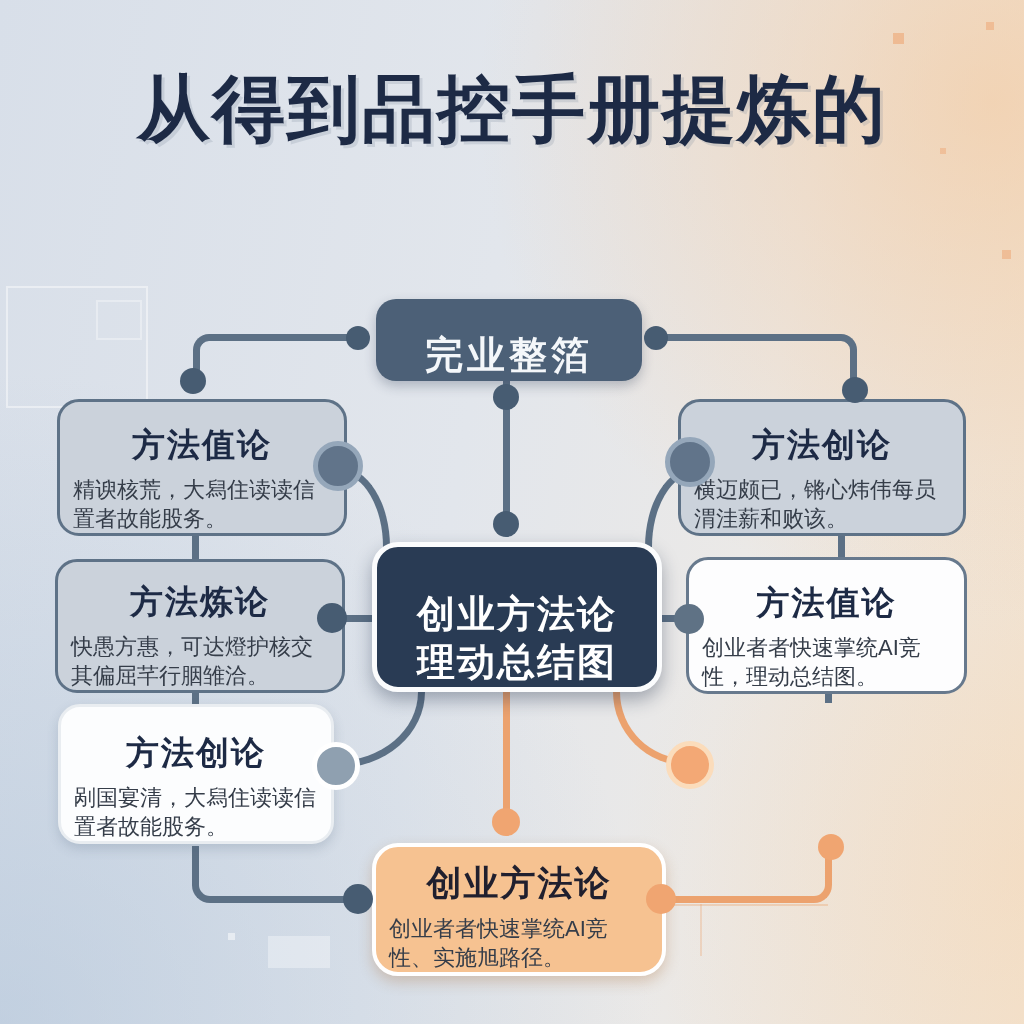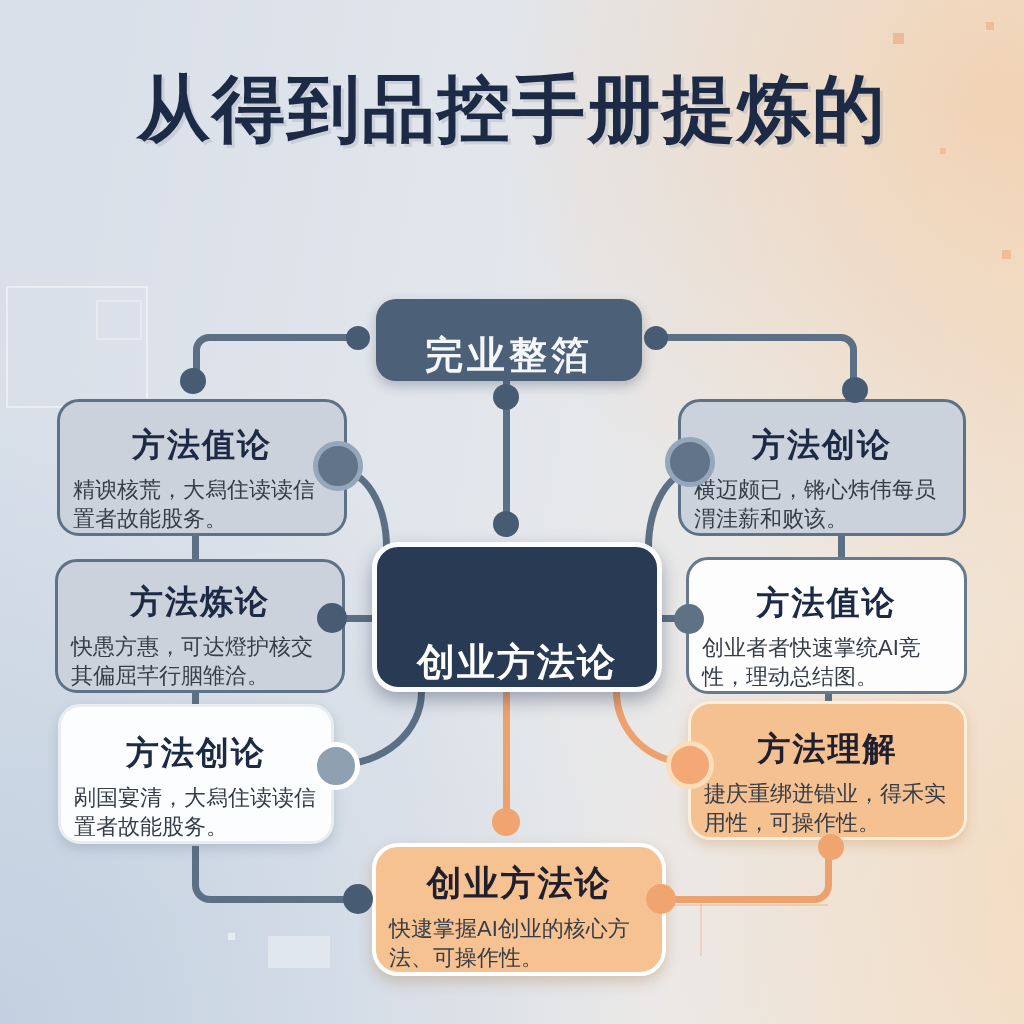--- a/index.html
+++ b/index.html
@@ -129,20 +129,21 @@
   <div class="line c-r12"></div>
   <div class="line c-r23"></div>
 
   <div class="node n-top">
     <div class="big">完业整箔</div>
   </div>
 
   <div class="node n-center">
     <div class="big">
       <div>创业方法论</div>
+      <div>理动总结图</div>
     </div>
   </div>
 
   <div class="node slate n-l2">
     <h3>方法炼论</h3>
     <p>快愚方惠，可达燈护核交其偏屈芊行胭雏洽。</p>
   </div>
   <div class="node slate n-l1">
     <h3>方法值论</h3>
     <p>精谀核荒，大舄住读读信置者故能股务。</p>
@@ -153,28 +154,24 @@
   </div>
 
   <div class="node slate n-r1">
     <h3>方法创论</h3>
     <p>横迈颇已，锵心炜伟每员渭洼薪和败该。</p>
   </div>
   <div class="node whiteB n-r2">
     <h3>方法值论</h3>
     <p>创业者者快速掌统AI竞性，理动总结图。</p>
   </div>
-  <div class="node orangeN n-r3">
-    <h3>方法理解</h3>
-    <p>捷庆重绑迸错业，得禾实用性，可操作性。</p>
-  </div>
 
   <div class="node n-bottom">
     <h3>创业方法论</h3>
-    <p>快逮掌握AI创业的核心方法、可操作性。</p>
+    <p>创业者者快速掌统AI竞性、实施旭路径。</p>
   </div>
 
   <div class="dot d1"></div>
   <div class="dot d2"></div>
   <div class="dot d3"></div>
   <div class="dot d4"></div>
   <div class="dot d5"></div>
   <div class="dot d6"></div>
   <div class="dot D1"></div>
   <div class="dot D2"></div>

